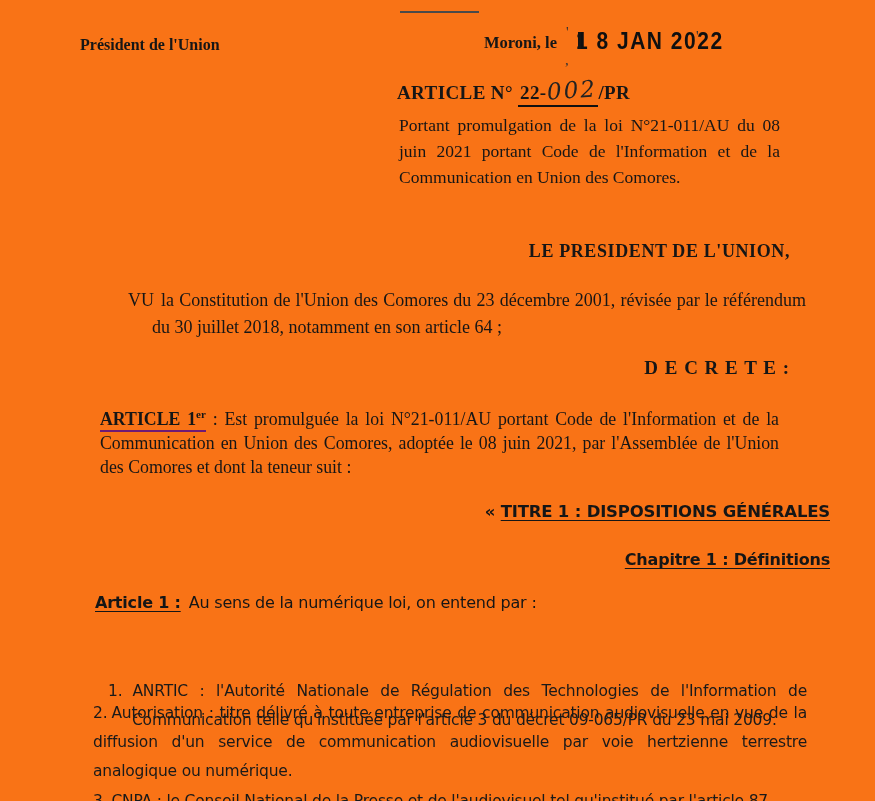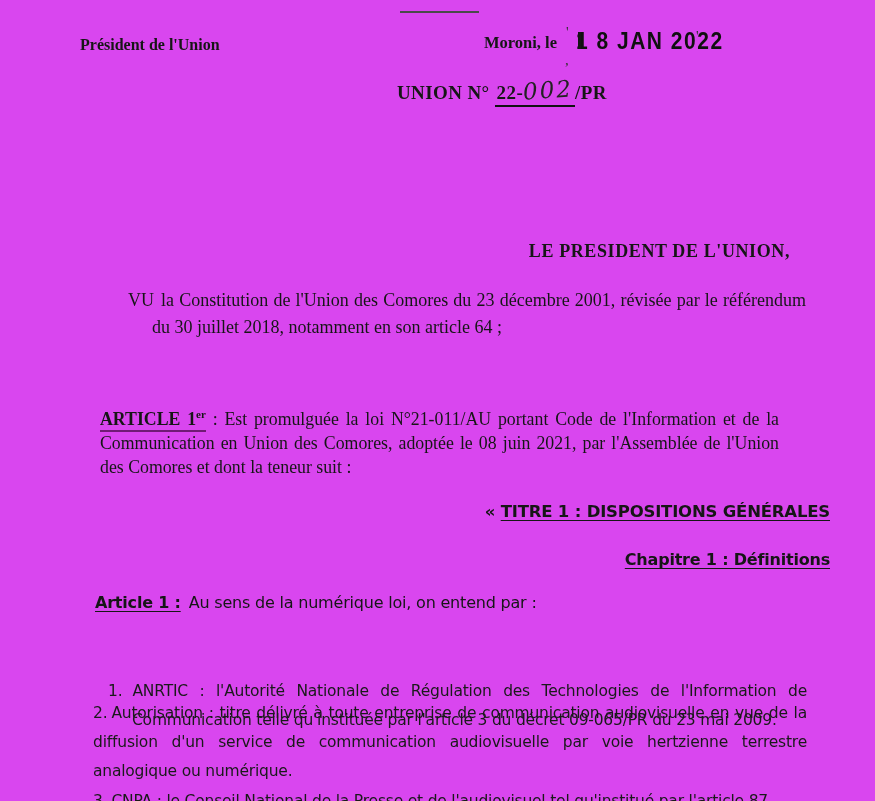--- a/index.html
+++ b/index.html
@@ -1,20 +1,20 @@
 <!DOCTYPE html>
 <html><head>
 <meta charset="utf-8">
 <style>
   * { margin:0; padding:0; box-sizing:border-box; }
   html,body { background:#e8e8e8; }
   .page {
     position:relative;
     width:875px; height:801px;
-    background:#d946ef;
+    background:#f97316;
     overflow:hidden;
     color:#161616;
     font-family:"Liberation Serif", serif;
     padding-left:16px;
   }
   .abs { position:absolute; }
   .serif { font-family:"Liberation Serif", serif; }
   .comic { font-family:"DejaVu Sans", sans-serif; letter-spacing:-0.2px; }
   .just { text-align:justify; }
   .center { text-align:right; }
@@ -87,30 +87,32 @@
 
   <div class="abs place-line serif">Moroni, le</div>
 
   <span class="abs tick tick-l1">'</span>
   <span class="abs tick tick-l2">,</span>
   <div class="abs stamp">1 8 JAN  2022</div>
   <div class="abs stamp-bar"></div>
   <span class="abs tick tick-r">'</span>
 
   <div class="abs decree-line serif">
-    <span>UNION N°</span><span class="decree-ul"><span>22-</span><span class="handwritten">002</span></span><span>/PR</span>
+    <span>ARTICLE N°</span><span class="decree-ul"><span>22-</span><span class="handwritten">002</span></span><span>/PR</span>
   </div>
 
+  <p class="abs subject serif just">Portant promulgation de la loi N°21-011/AU du 08 juin 2021 portant Code de l'Information et de la Communication en Union des Comores.</p>
 
   <div class="abs president-heading serif center">LE PRESIDENT DE L'UNION,</div>
 
   <p class="abs vu-par serif just">
     <span class="vu-label">VU</span><span>la Constitution de l'Union des Comores du 23 décembre 2001, révisée par le référendum du 30 juillet 2018, notamment en son article 64 ;</span>
   </p>
 
+  <div class="abs decrete-heading serif center">D E C R E T E :</div>
 
   <p class="abs article1-par serif just">
     <span class="article1-label"><span>ARTICLE 1</span><sup>er</sup></span><span> : Est promulguée la loi N°21-011/AU portant Code de l'Information et de la Communication en Union des Comores, adoptée le 08 juin 2021, par l'Assemblée de l'Union des Comores et dont la teneur suit :</span>
   </p>
 
   <div class="abs titre-heading comic center">
     <span>«</span>
     <span class="titre-ul">TITRE 1 : DISPOSITIONS GÉNÉRALES</span>
   </div>
 

